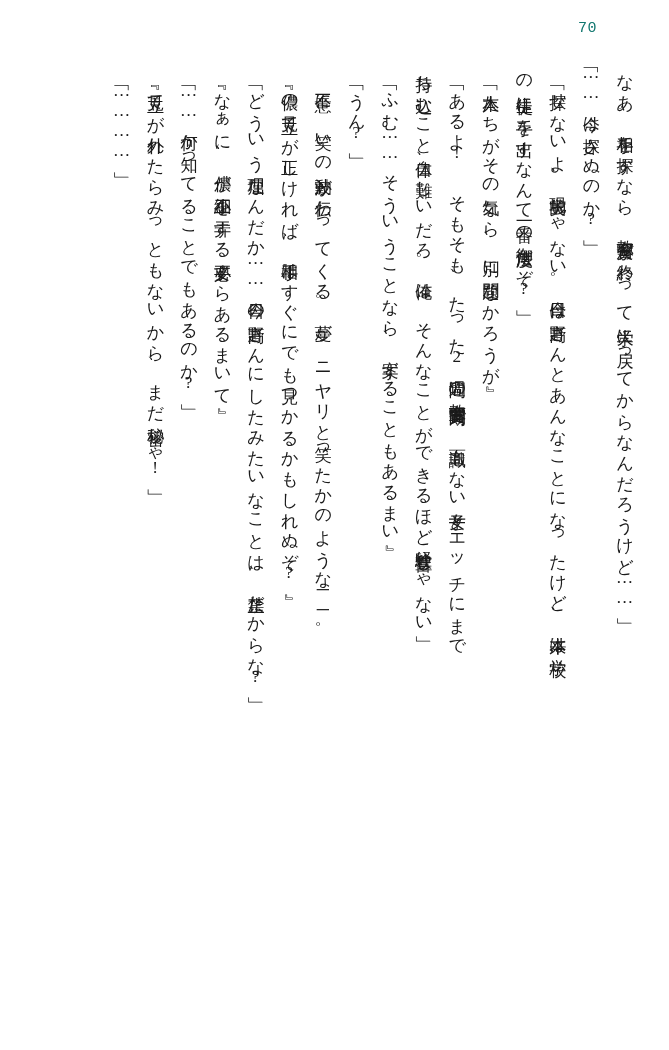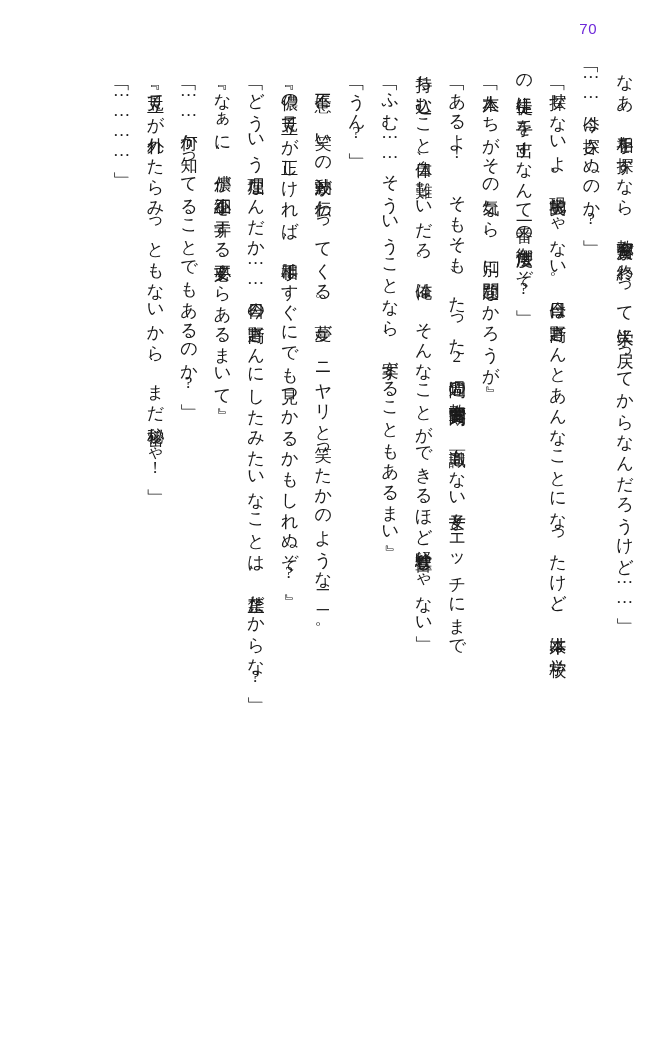--- a/index.html
+++ b/index.html
@@ -21,22 +21,22 @@
     height: 1050px;
     box-sizing: border-box;
     background: #fff;
   }
   .page-number {
     position: absolute;
     top: 20px;
     right: 72px;
     font-size: 15px;
     letter-spacing: 0.5px;
-    color: #6d28d9;
-    font-family: Liberation Sans, sans-serif;
+    color: #0f766e;
+    font-family: Liberation Mono, monospace;
   }
   .text-body {
     position: absolute;
     top: 62px;
     right: 28px;
     left: 28px;
     bottom: 34px;
     writing-mode: vertical-rl;
     text-orientation: upright;
     direction: ltr;

